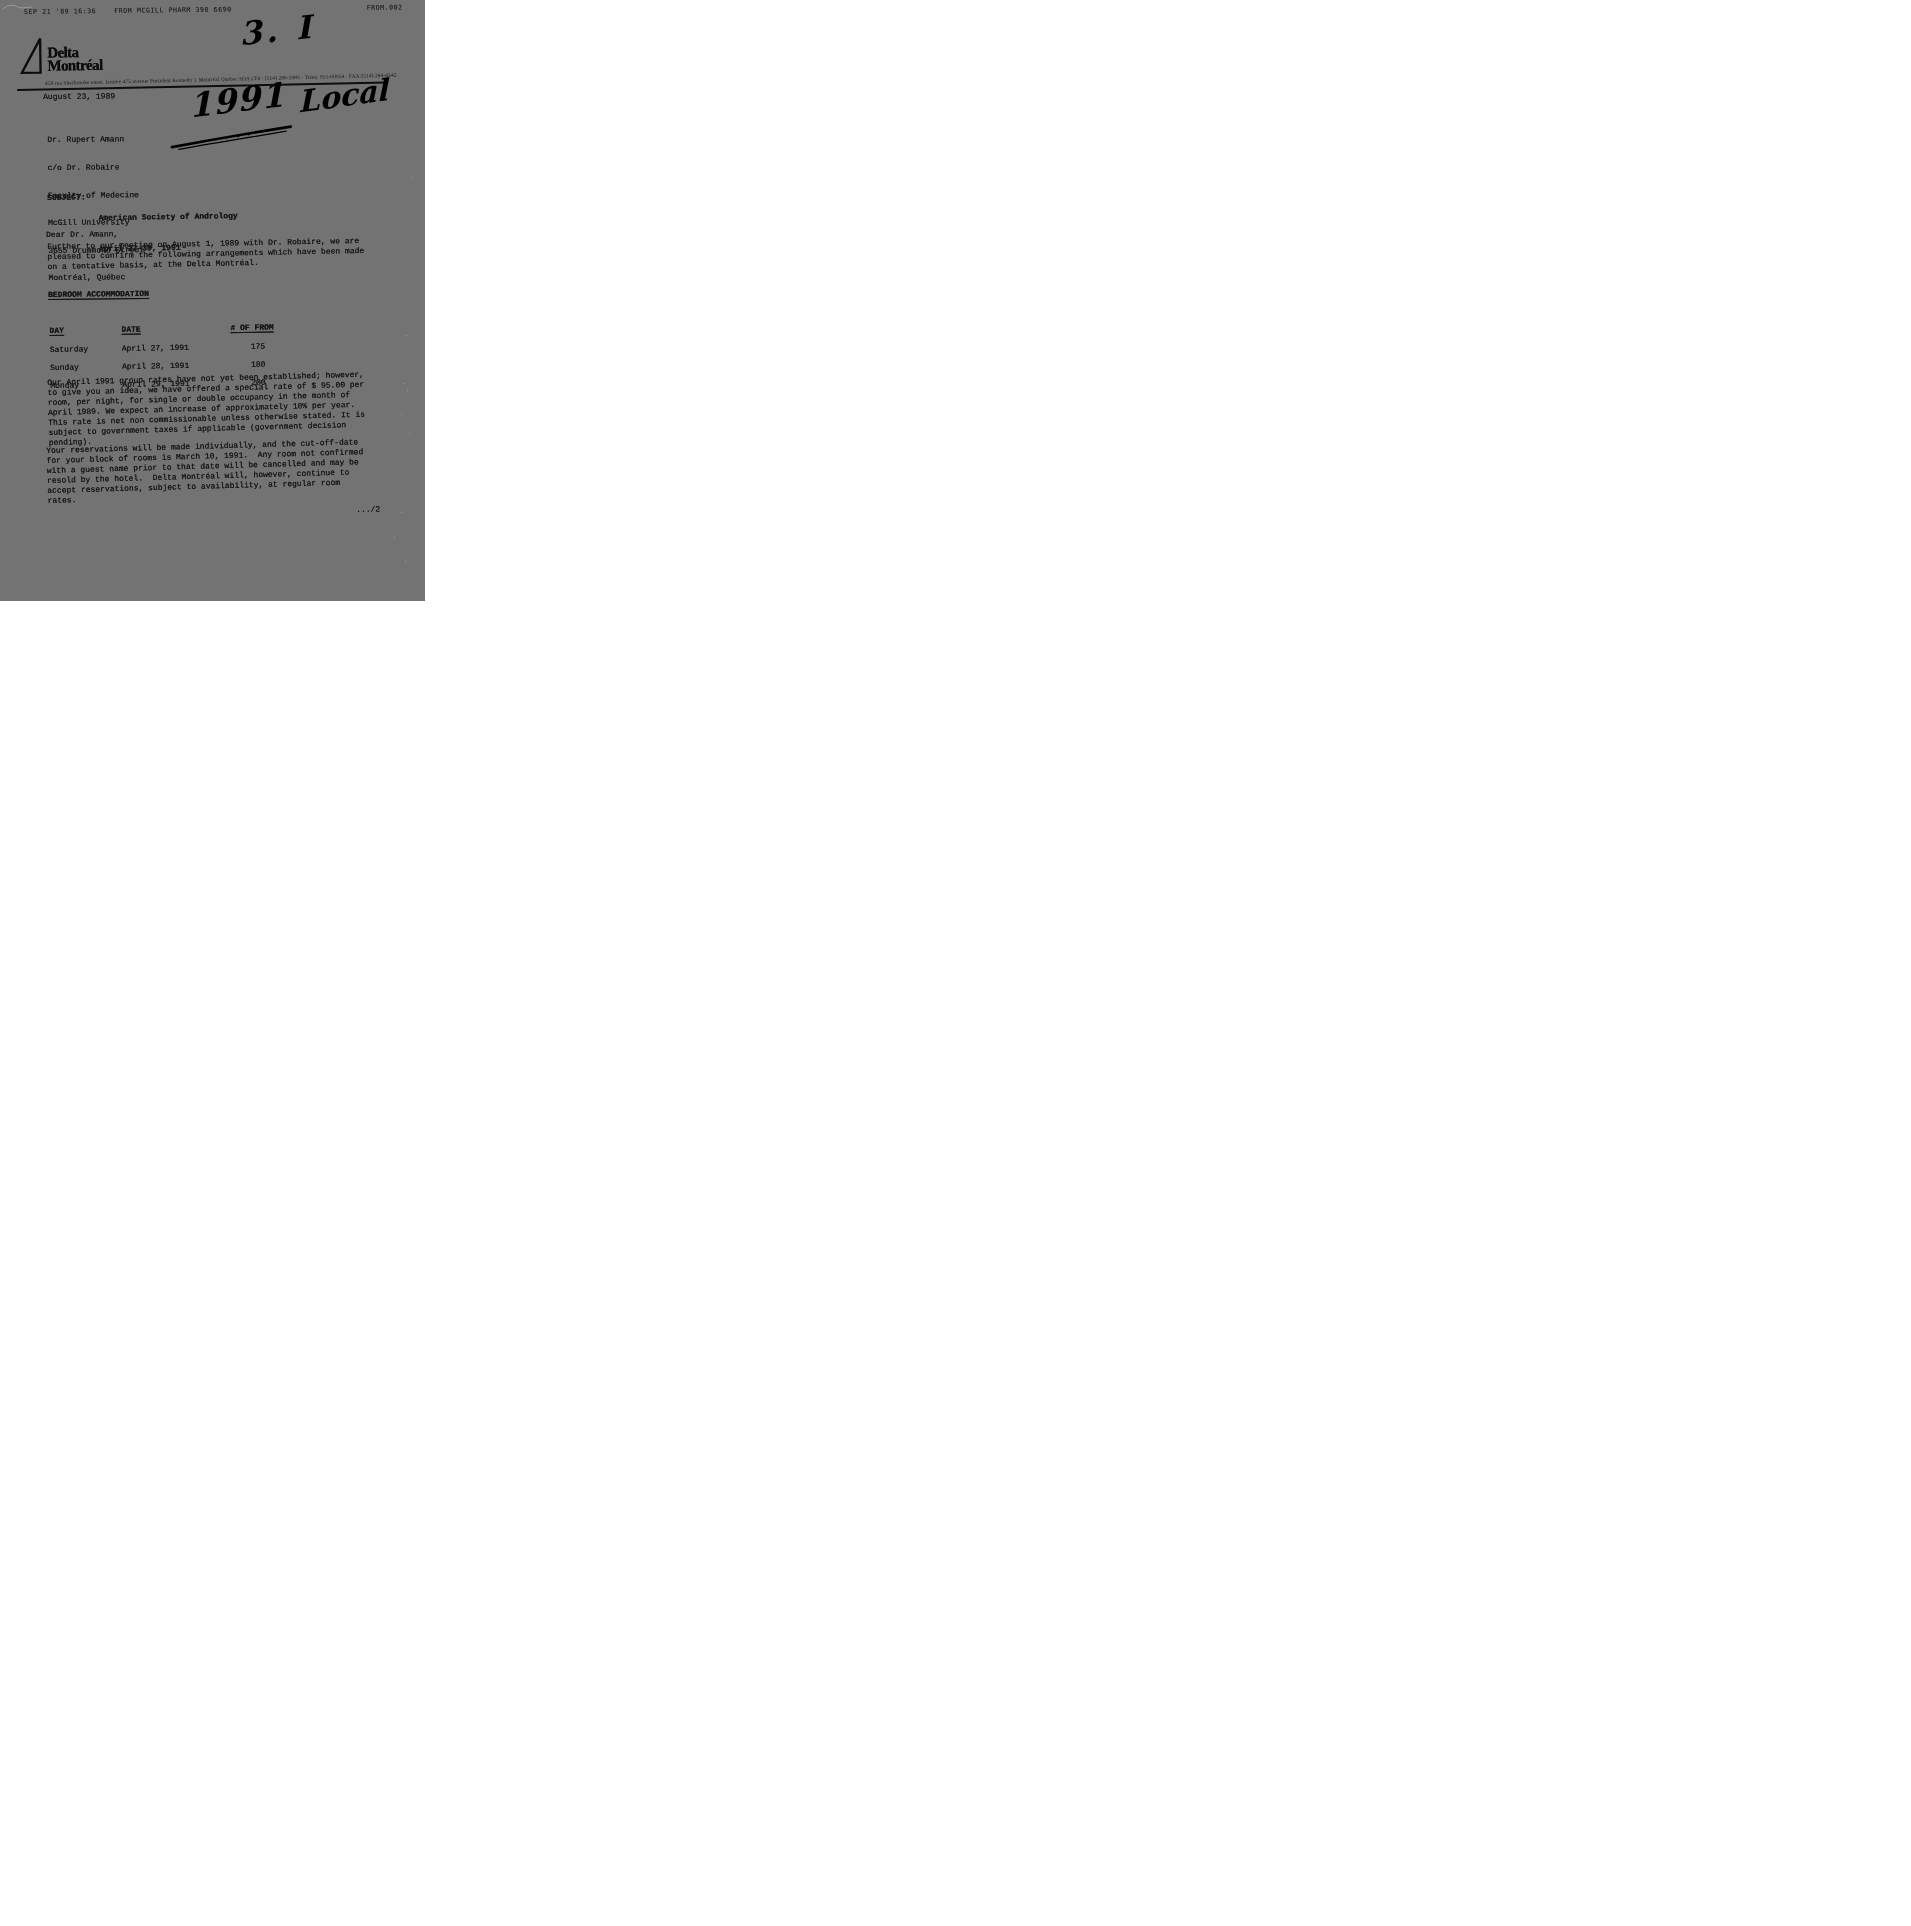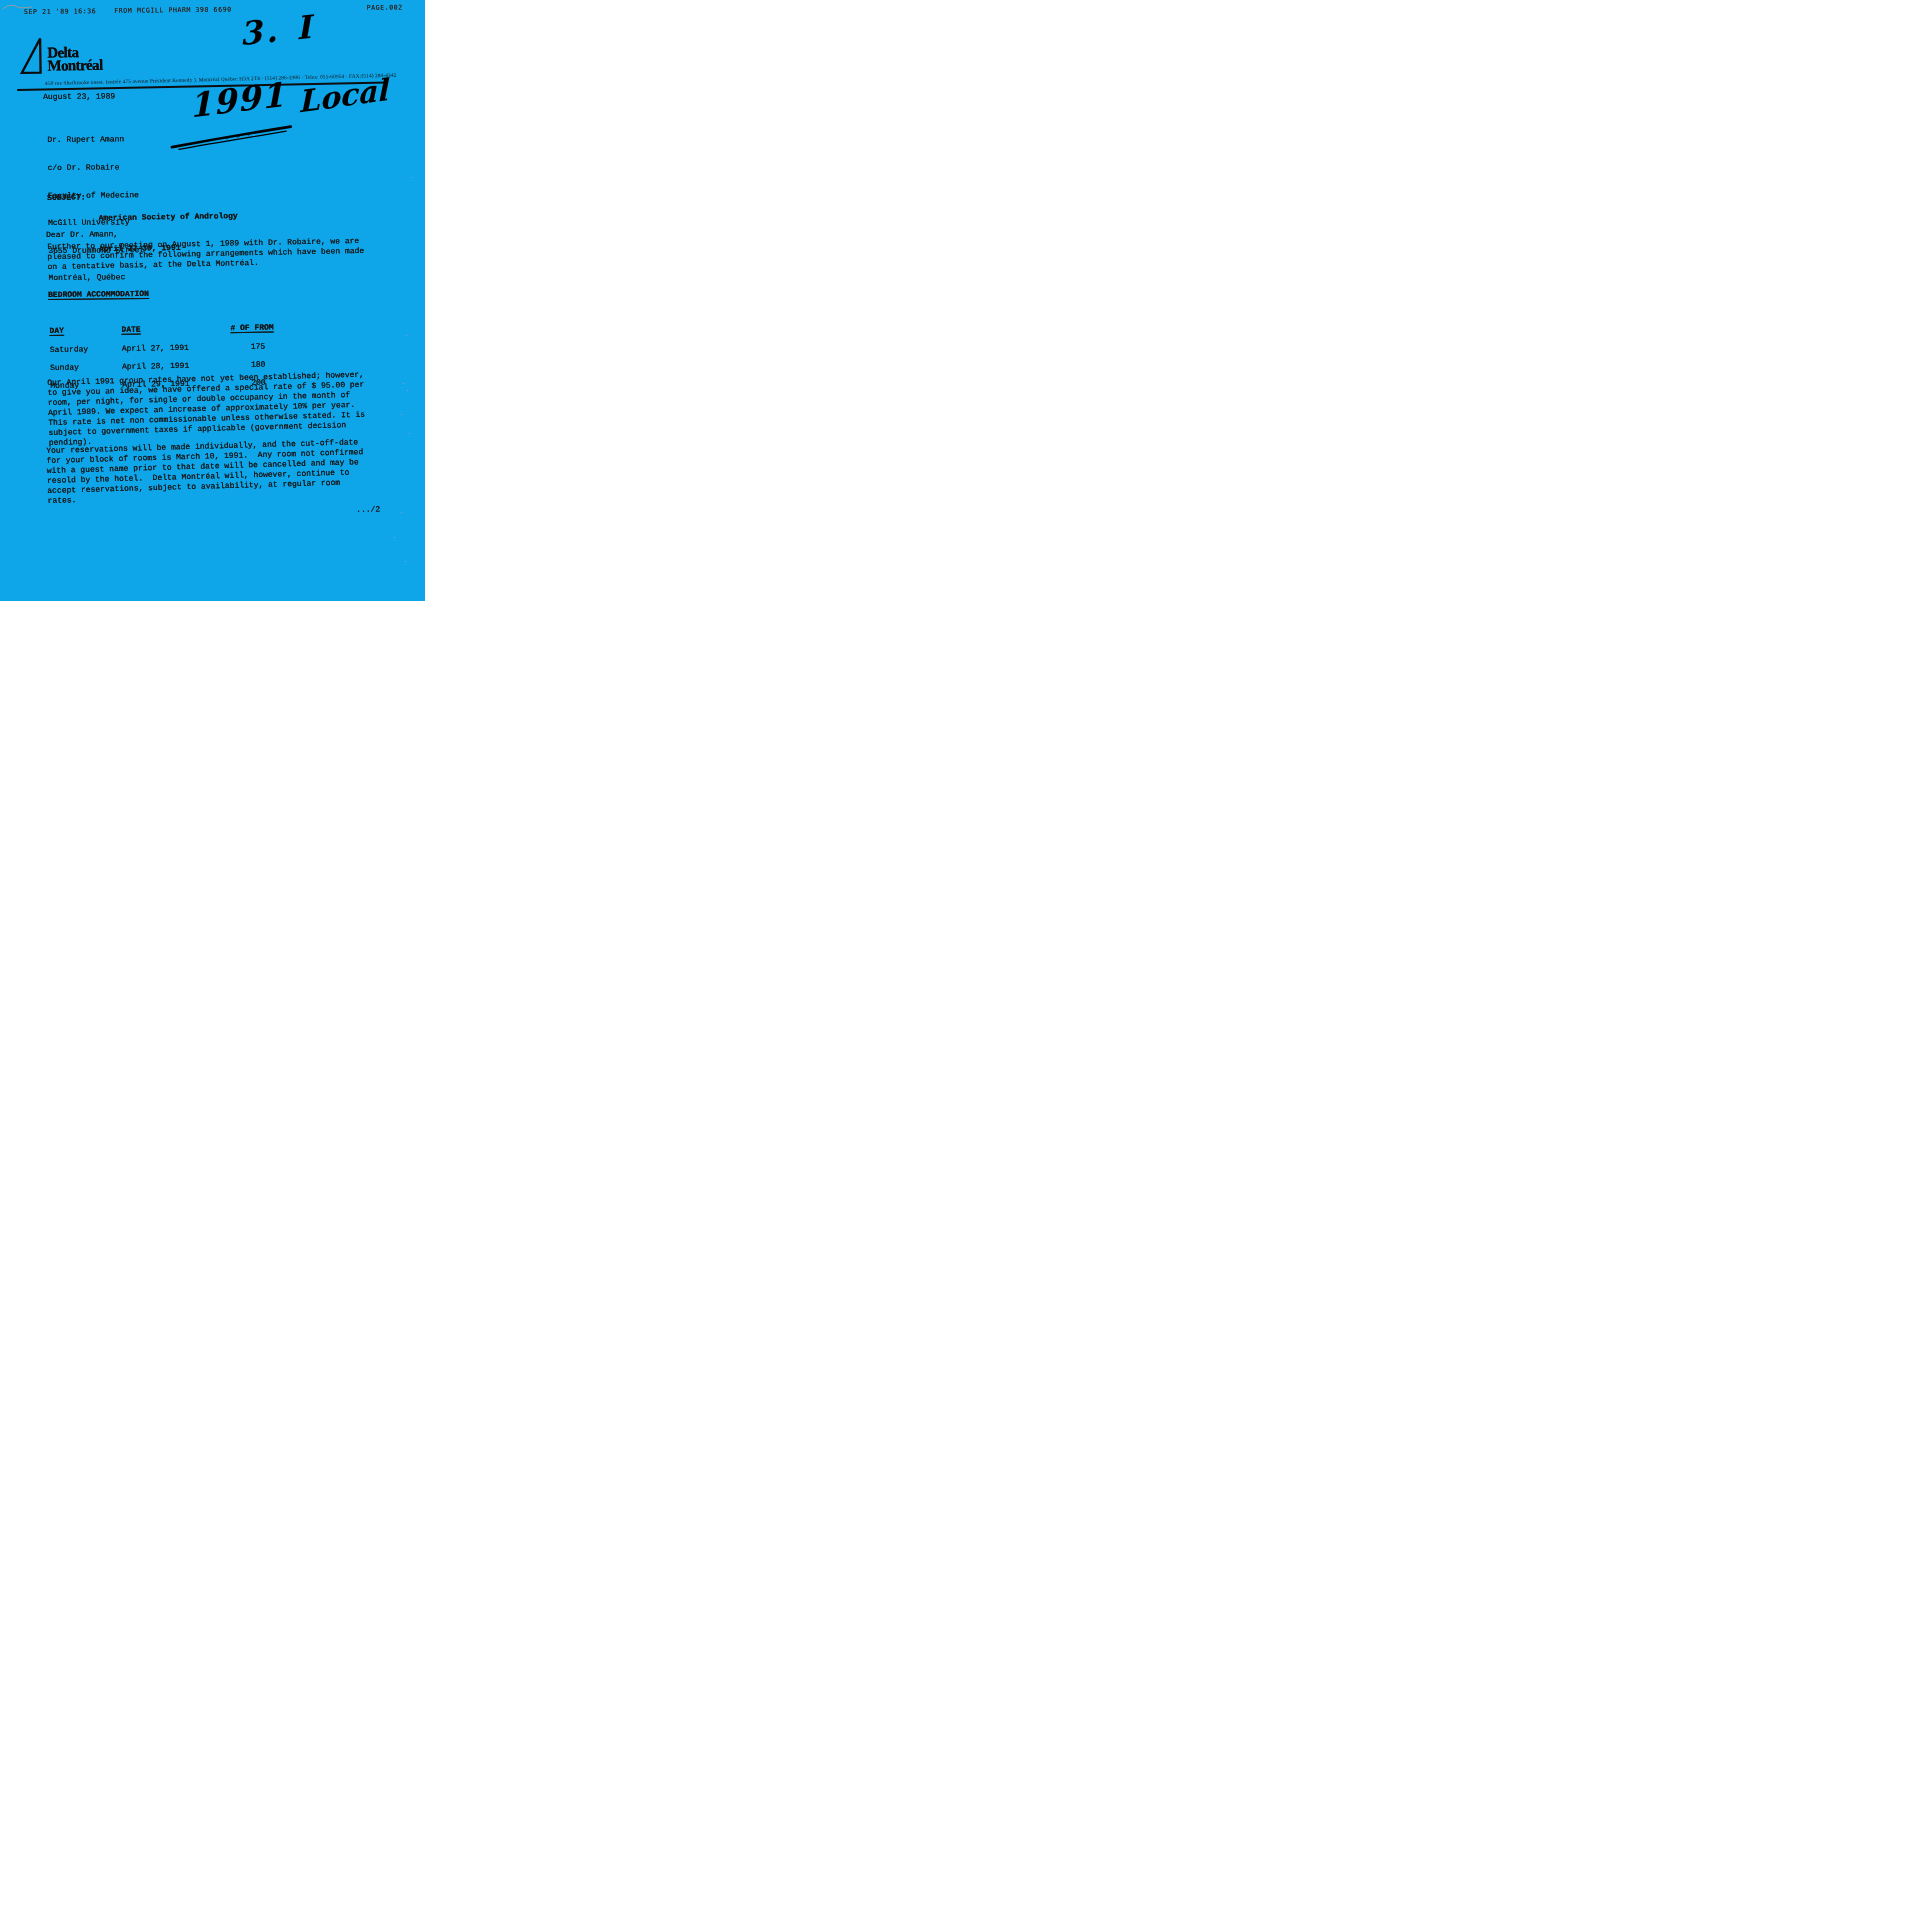--- a/index.html
+++ b/index.html
@@ -1,20 +1,20 @@
 <!DOCTYPE html>
 <html style="font-size:6.2px"><head>
 <meta charset="utf-8">
 <style>
   html, body { margin: 0; padding: 0; background: #ffffff; }
   .page {
     position: relative;
     width: 425px;
     height: 601px;
-    background: #0ea5e9;
+    background: #737373;
     overflow: hidden;
     color: #161616;
   }
   
   .type {
     font-family: "Liberation Mono", "DejaVu Sans Mono", monospace;
     font-size: 8px;
     line-height: 10px;
     color: #171717;
     text-shadow: 0.2px 0 0 currentColor;
@@ -132,21 +132,21 @@
 <body>
 
 <div class="page">
 
   <svg class="corner-artifact" width="31" height="11.6" viewBox="0 0 80 30">
     <path d="M2,18 C 14,8 26,6 38,12 C 48,17 60,15 76,13" fill="none" stroke="#9a9a9a" stroke-width="2.5" stroke-linecap="round"></path>
   </svg>
 
   <div class="fax-header">
     <span>SEP 21 '89 16:36    FROM MCGILL PHARM 398 6690</span>
-    <span>PAGE.002</span>
+    <span>FROM.002</span>
   </div>
 
   <div class="hand ann-top">3. I</div>
 
   <div class="letterhead">
     <svg class="logo-tri" width="25" height="39" viewBox="0 0 64 102">
       <path d="M57,5 L8,94 L57,94 Z" fill="none" stroke="#0c0c0c" stroke-width="6" stroke-linejoin="miter"></path>
     </svg>
     <div class="brand">
       <div>Delta</div>

